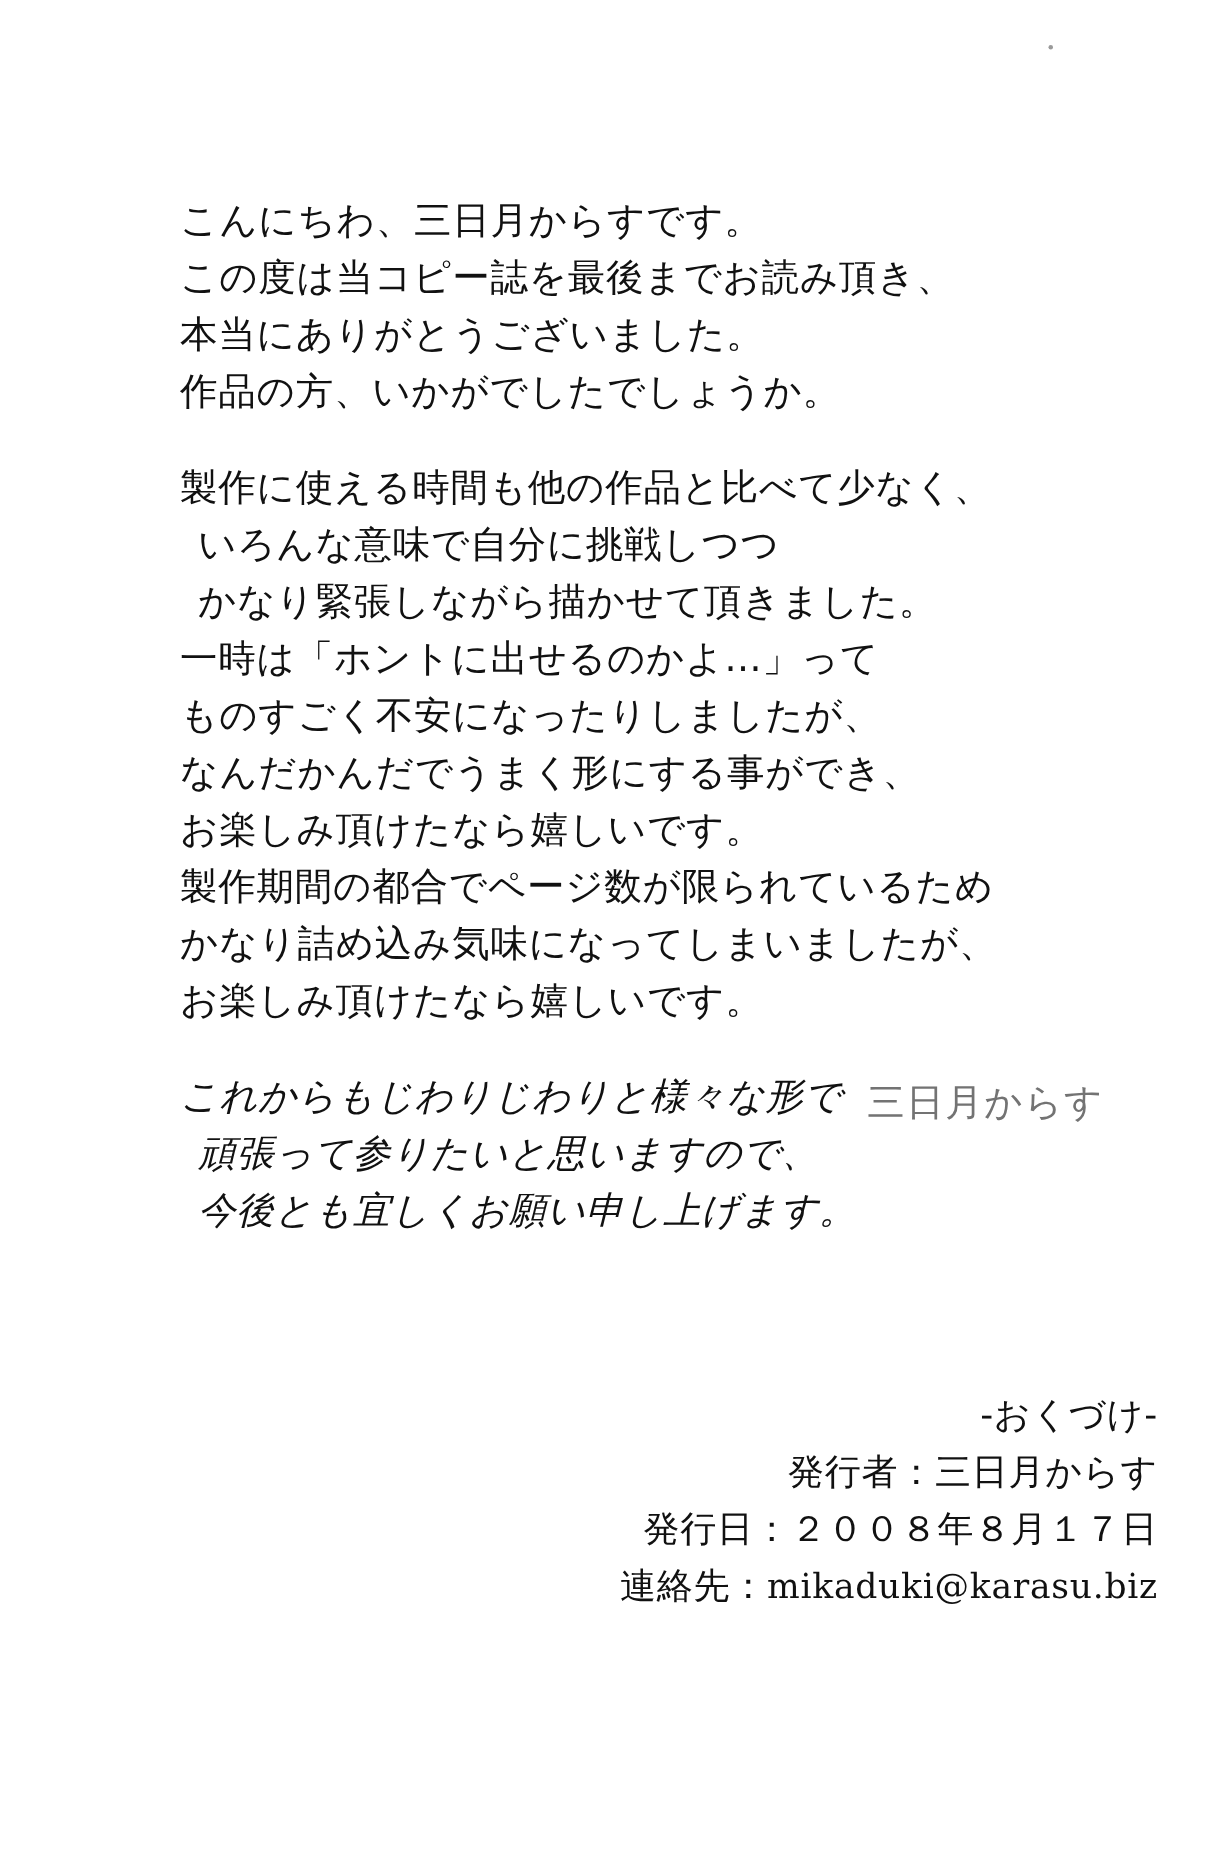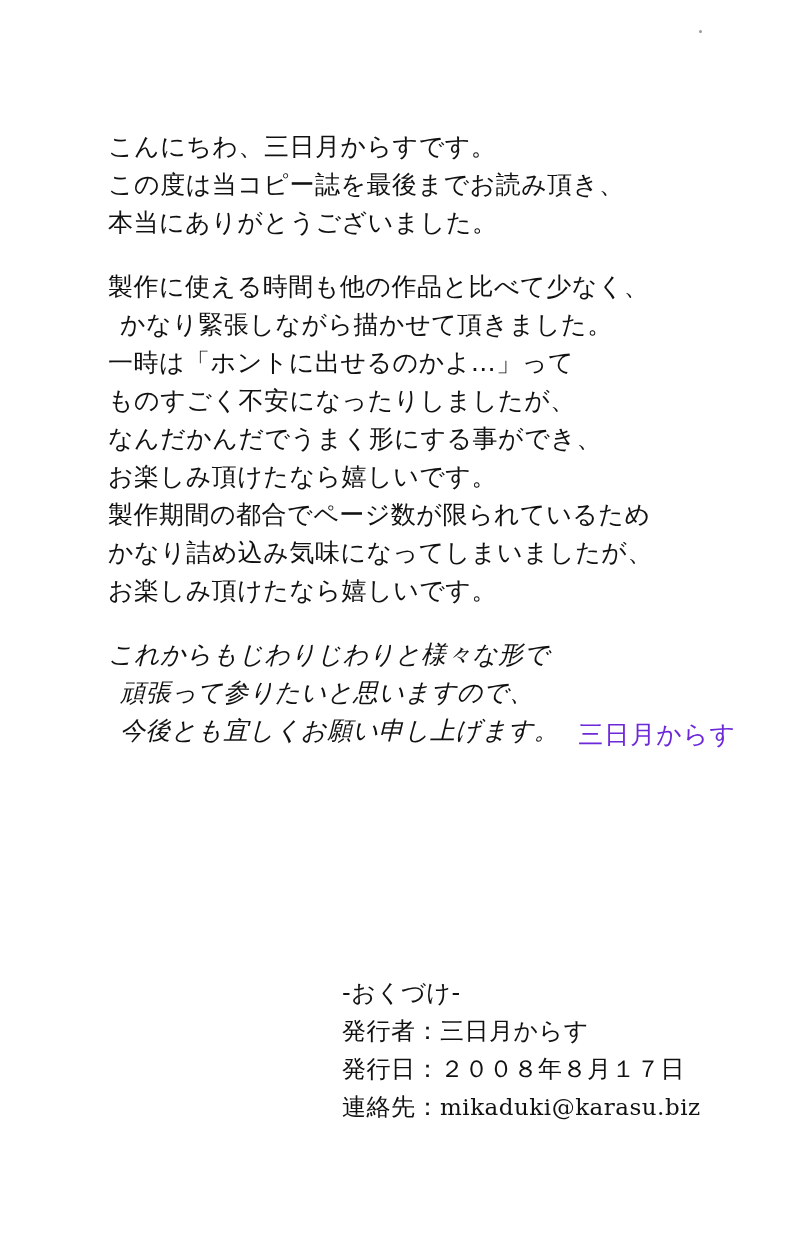--- a/index.html
+++ b/index.html
@@ -28,21 +28,21 @@
     top: 30px;
     left: 699px;
   }
   .afterword {
     position: absolute;
     left: 108px;
     top: 128px;
     width: 640px;
   }
   .para {
-    margin: 0 0 26px 0;
+    margin: 0 0 26px 12px;
   }
   .para:last-child {
     margin-bottom: 0;
     font-style: italic;
   }
   .line {
     font-size: 25px;
     line-height: 38px;
     letter-spacing: 0.5px;
     white-space: pre;
@@ -52,27 +52,28 @@
     padding-left: 12px;
   }
   .signature {
     position: absolute;
     left: 0;
     top: 718px;
     width: 736px;
     text-align: right;
     font-size: 25px;
     letter-spacing: 1px;
-    color: #6d28d9;
+    color: #737373;
   }
   .colophon {
     position: absolute;
     left: 342px;
-    top: 974px;
+    top: 924px;
     width: 430px;
+    text-align: right;
   }
   .colophon .line {
     font-size: 24px;
     line-height: 38px;
     letter-spacing: 0.5px;
   }
   .colophon .mono {
     font-family: "DejaVu Serif", serif;
     font-size: 23px;
     margin-top: 12px;
@@ -87,24 +88,26 @@
 <div class="page">
 
   <div class="speck"></div>
 
   <div class="afterword">
 
     <div class="para">
       <div class="line">こんにちわ、三日月からすです。</div>
       <div class="line">この度は当コピー誌を最後までお読み頂き、</div>
       <div class="line">本当にありがとうございました。</div>
+      <div class="line">作品の方、いかがでしたでしょうか。</div>
     </div>
 
     <div class="para">
       <div class="line">製作に使える時間も他の作品と比べて少なく、</div>
+      <div class="line indent1">いろんな意味で自分に挑戦しつつ</div>
       <div class="line indent1">かなり緊張しながら描かせて頂きました。</div>
       <div class="line">一時は「ホントに出せるのかよ…」って</div>
       <div class="line">ものすごく不安になったりしましたが、</div>
       <div class="line">なんだかんだでうまく形にする事ができ、</div>
       <div class="line">お楽しみ頂けたなら嬉しいです。</div>
       <div class="line">製作期間の都合でページ数が限られているため</div>
       <div class="line">かなり詰め込み気味になってしまいましたが、</div>
       <div class="line">お楽しみ頂けたなら嬉しいです。</div>
     </div>
 

